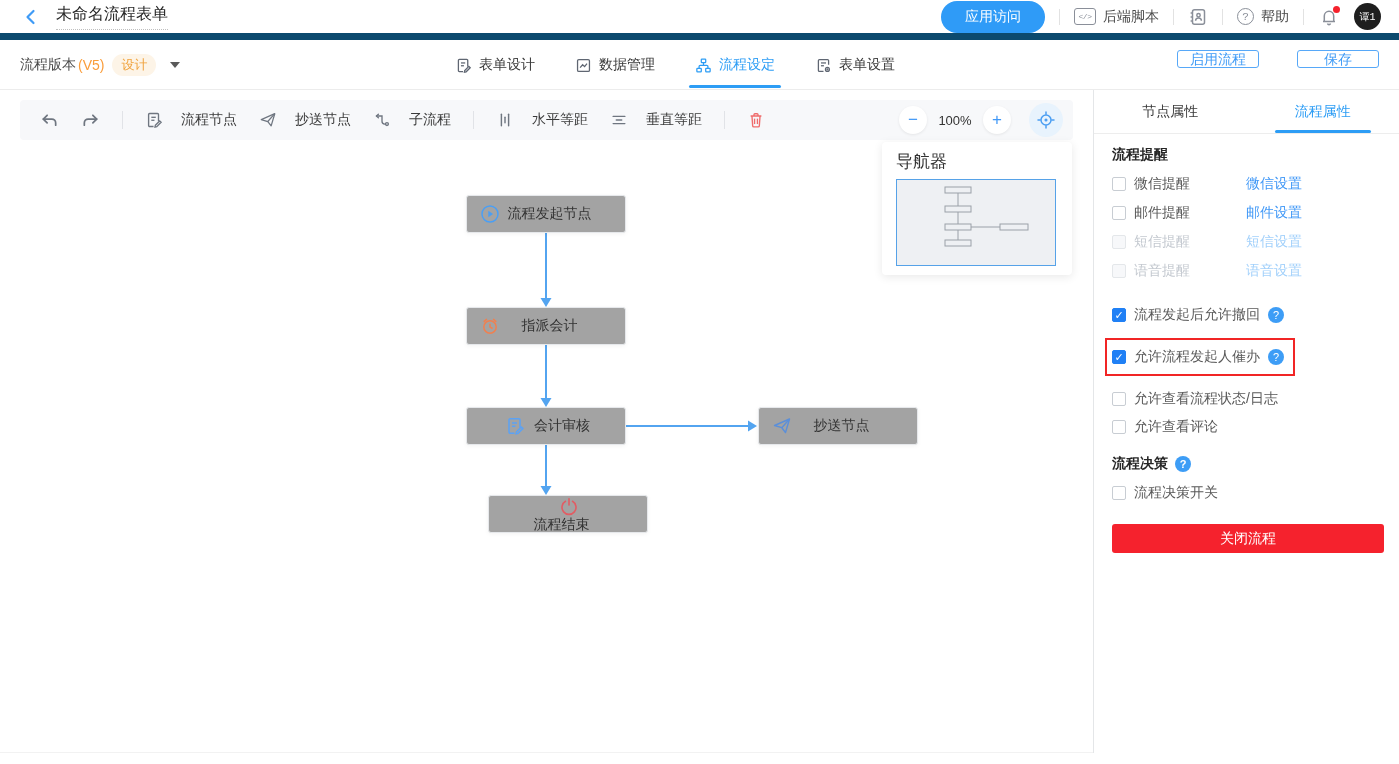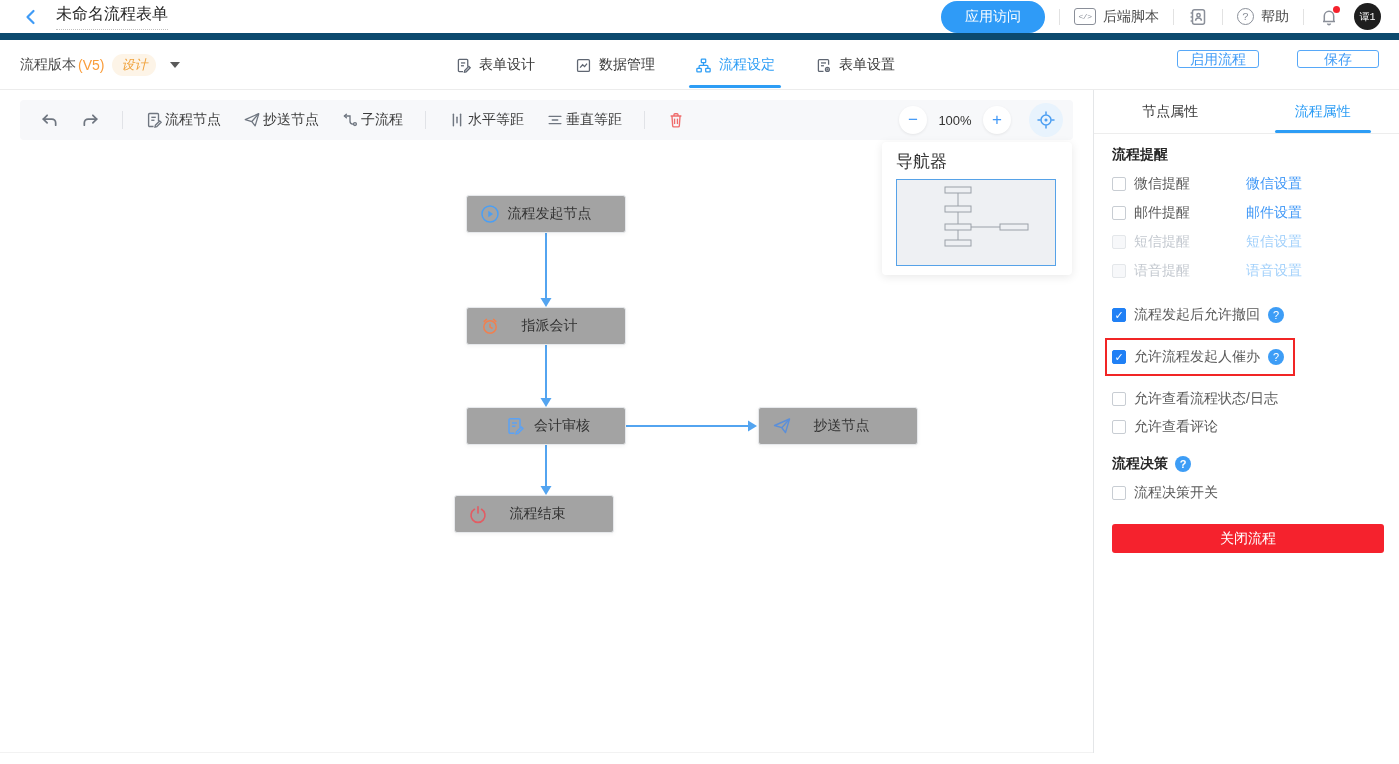--- a/index.html
+++ b/index.html
@@ -27,21 +27,21 @@
   .bell-dot { position:absolute; top:0; right:0; width:7px; height:7px; border-radius:50%; background:#f5222d; }
   .avatar { width:27px; height:27px; border-radius:50%; background:#1f1f1f; color:#fff;
     display:flex; align-items:center; justify-content:center; font-size:10px; cursor:pointer; }
 
   
   .subbar { position:relative; height:50px; border-bottom:1px solid #ececec; background:#fff;
     display:flex; align-items:center; padding:0 20px; }
   .version-group { display:flex; align-items:center; gap:8px; font-size:14px; }
   .version-label { color:#4a4a4a; }
   .version-tag { color:#fa9d3b; margin-left:-6px; }
-  .design-badge { background:#fdf4e7; color:#f0a23c; font-size:13px; padding:2px 9px; border-radius:11px;font-style:italic; }
+  .design-badge { background:#fdf4e7; color:#f0a23c; font-size:13px; padding:2px 9px; border-radius:11px; }
   .caret-down { width:0; height:0; border-left:5px solid transparent; border-right:5px solid transparent;
     border-top:6px solid #5a5a5a; margin-left:6px; cursor:pointer; }
   .subbar-tabs { position:absolute; left:455px; top:0; height:50px; display:flex; gap:40px; }
   .tab { position:relative; display:flex; align-items:center; gap:7px; font-size:14px; color:#3a3a3a;
     cursor:pointer; height:50px; }
   .tab .ticon { color:#5f6672; display:flex; }
   .tab.active { color:#2d9df5; }
   .tab.active .ticon { color:#2d9df5; }
   .tab.active::after { content:""; position:absolute; left:-6px; right:-6px; bottom:2px; height:3px;
     background:#2d9df5; border-radius:2px; }
@@ -49,21 +49,21 @@
   .outline-btn { height:18px; width:82px; background:#fff; border:1px solid #57a8f8; color:#3f9bf6;
     border-radius:3px; font-size:14px; cursor:pointer; font-family:inherit; }
 
   
   .main { display:flex; height:663px; }
   .canvas { position:relative; width:1093px; height:663px; background:#fff; border-bottom:1px solid #f2f2f2; }
 
   
   .flow-toolbar { position:absolute; left:20px; top:10px; width:1053px; height:40px; background:#f7f8fa;
     border-radius:4px; display:flex; align-items:center; padding:0 14px; gap:10px; }
-  .tbtn { display:flex; align-items:center; gap:2px; font-size:14px; color:#3a3a3a; cursor:pointer;
+  .tbtn { display:flex; align-items:center; gap:18px; font-size:14px; color:#3a3a3a; cursor:pointer;
     padding:0 6px; height:28px; }
   .tbtn .i { color:#6f7680; display:flex; }
   .tb-div { width:1px; height:18px; background:#e1e3e7; margin:0 6px; }
   .trash-btn { color:#ef6b6b; display:flex; cursor:pointer; padding:0 6px; }
   .zoom-ctl { position:absolute; right:10px; top:3px; height:34px; display:flex; align-items:center; gap:10px; }
   .zoom-circle { width:28px; height:28px; border-radius:50%; background:#fff; color:#4098f7;
     display:flex; align-items:center; justify-content:center; font-size:17px; cursor:pointer;
     box-shadow:0 1px 3px rgba(0,0,0,.08); user-select:none; }
   .zoom-pct { font-size:13px; color:#333; width:36px; text-align:center; }
   .target-btn { width:34px; height:34px; border-radius:50%; background:#e8f3fd; display:flex;
@@ -385,21 +385,21 @@
       <div class="fnode" style="left:758px; top:317px;">
         <span class="nicon">
           <svg width="20" height="20" viewBox="0 0 20 20" fill="none" stroke="#5b8fd9" stroke-width="1.4" stroke-linejoin="round">
             <path d="M2.5 9.5 L17.5 3 L13.5 16.5 L9.8 11.7 Z"></path>
               <path d="M9.8 11.7 L17.5 3"></path>
           </svg>
         </span>
         <span class="nlabel">抄送节点</span>
       </div>
 
-      <div class="fnode" style="left:454px; top:405px;">
+      <div class="fnode" style="left:488px; top:405px;flex-direction:column;">
         <span class="nicon">
           <svg width="20" height="20" viewBox="0 0 20 20" fill="none" stroke="#e25c63" stroke-width="1.6" stroke-linecap="round">
             <path d="M6.5 5.3 a7 7 0 1 0 7 0"></path>
               <line x1="10" y1="2.8" x2="10" y2="9"></line>
           </svg>
         </span>
         <span class="nlabel">流程结束</span>
       </div>
     </div>
 

